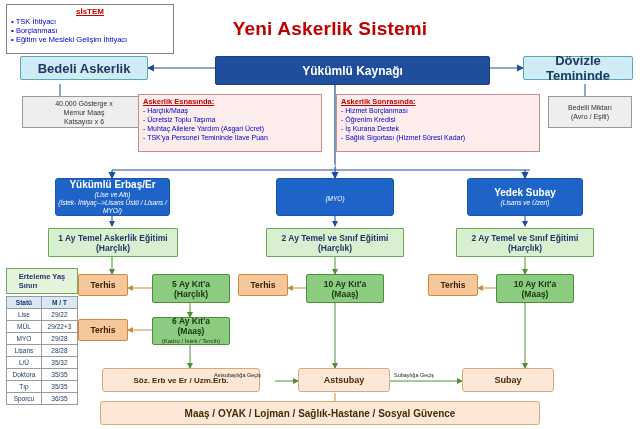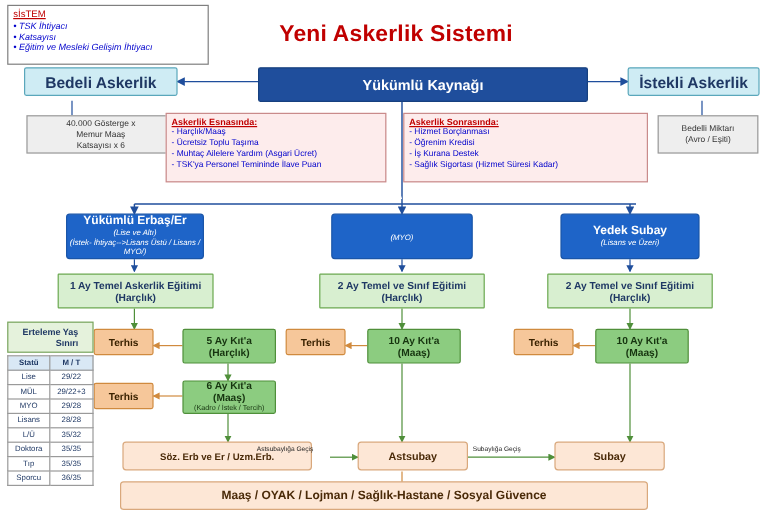--- a/index.html
+++ b/index.html
@@ -16,22 +16,22 @@
   .col{display:flex;flex-direction:column;align-items:center;justify-content:center;text-align:center;}
 
   
   .title{
     color:#c00000;font-weight:bold;font-size:19px;letter-spacing:.2px;
   }
   
   .syslist{
     border:1px solid #7f7f7f;background:#ffffff;
   }
-  .sys-head{color:#c00000;font-weight:normal;font-size:8px;text-decoration:underline;text-align:left;}
-  .sys-li{color:#0000cc;font-size:7.5px;line-height:9px;white-space:nowrap;font-style:italic;}
+  .sys-head{color:#c00000;font-weight:bold;font-size:8px;text-decoration:underline;text-align:center;}
+  .sys-li{color:#0000cc;font-size:7.5px;line-height:9px;white-space:nowrap;}
   .sys-li .b{font-size:8px;}
 
   
   .blue-main{
     background:#1f4e9c;color:#ffffff;border:1px solid #17407f;
     font-weight:bold;font-size:12px;border-radius:2px;
   }
   .blue-box{
     background:#1e64c8;color:#ffffff;border:1px solid #1a55a8;
     border-radius:3px;
@@ -63,21 +63,21 @@
     background:#fdecec;border:1px solid #c98b8b;
   }
   .pink-head{color:#c00000;font-weight:bold;font-size:7.5px;text-decoration:underline;}
   .pink-li{color:#0000cc;font-size:7px;line-height:9px;white-space:nowrap;}
   .grey-note{
     background:#eeeeee;border:1px solid #9a9a9a;color:#333333;
     font-size:7px;line-height:9px;text-align:center;
   }
   .greenbox-note{
     background:#e5f2dc;border:1px solid #7aa55f;color:#1f3864;
-    font-size:7.5px;line-height:9px;text-align:right;font-weight:bold;
+    font-size:7.5px;line-height:9px;text-align:left;font-weight:bold;
   }
 
   
   .tbl{border-collapse:collapse;font-size:6.5px;}
   .tbl td,.tbl th{border:1px solid #9a9a9a;padding:0 2px;height:11px;line-height:11px;text-align:center;color:#1f3864;background:#ffffff;}
   .tbl th{background:#d9e8f5;font-weight:bold;font-size:6.5px;}
 
   
   svg.lines{position:absolute;left:0;top:0;width:640px;height:429px;pointer-events:none;}
 
@@ -141,29 +141,29 @@
 
     <line x1="335" y1="393" x2="335" y2="402" stroke="#d08a3e" stroke-width="1"></line>
   </svg>
 
   <div class="abs title ctr" style="left:180px;top:16px;width:300px;height:26px;">Yeni Askerlik Sistemi</div>
 
   <div class="abs syslist" style="left:6px;top:4px;width:168px;height:50px;padding:2px 4px;">
     <div class="sys-head">sİsTEM</div>
     <div style="margin-top:1px;">
       <div class="sys-li"><span class="b">•</span> <span>TSK İhtiyacı</span></div>
-      <div class="sys-li"><span class="b">•</span> <span>Katsayısı</span></div>
+      <div class="sys-li"><span class="b">•</span> <span>Borçlanması</span></div>
       <div class="sys-li"><span class="b">•</span> <span>Eğitim ve Mesleki Gelişim İhtiyacı</span></div>
     </div>
   </div>
 
   <div class="abs blue-main ctr" style="left:215px;top:56px;width:275px;height:29px;">Yükümlü Kaynağı</div>
 
   <div class="abs cyan ctr" style="left:20px;top:56px;width:128px;height:24px;">Bedeli Askerlik</div>
-  <div class="abs cyan ctr" style="left:523px;top:56px;width:110px;height:24px;">İstekli Askerlik</div>
+  <div class="abs cyan ctr" style="left:523px;top:56px;width:110px;height:24px;">Dövizle Temininde</div>
 
   <div class="abs grey-note col" style="left:22px;top:96px;width:124px;height:32px;white-space:pre-line;">40.000 Gösterge x
 Memur Maaş
 Katsayısı x 6</div>
 
   <div class="abs grey-note col" style="left:548px;top:96px;width:84px;height:32px;white-space:pre-line;">Bedelli Miktarı
 (Avro / Eşiti)</div>
 
   <div class="abs pinkbox" style="left:138px;top:94px;width:184px;height:58px;padding:2px 4px;">
     <div class="pink-head">Askerlik Esnasında:</div>

